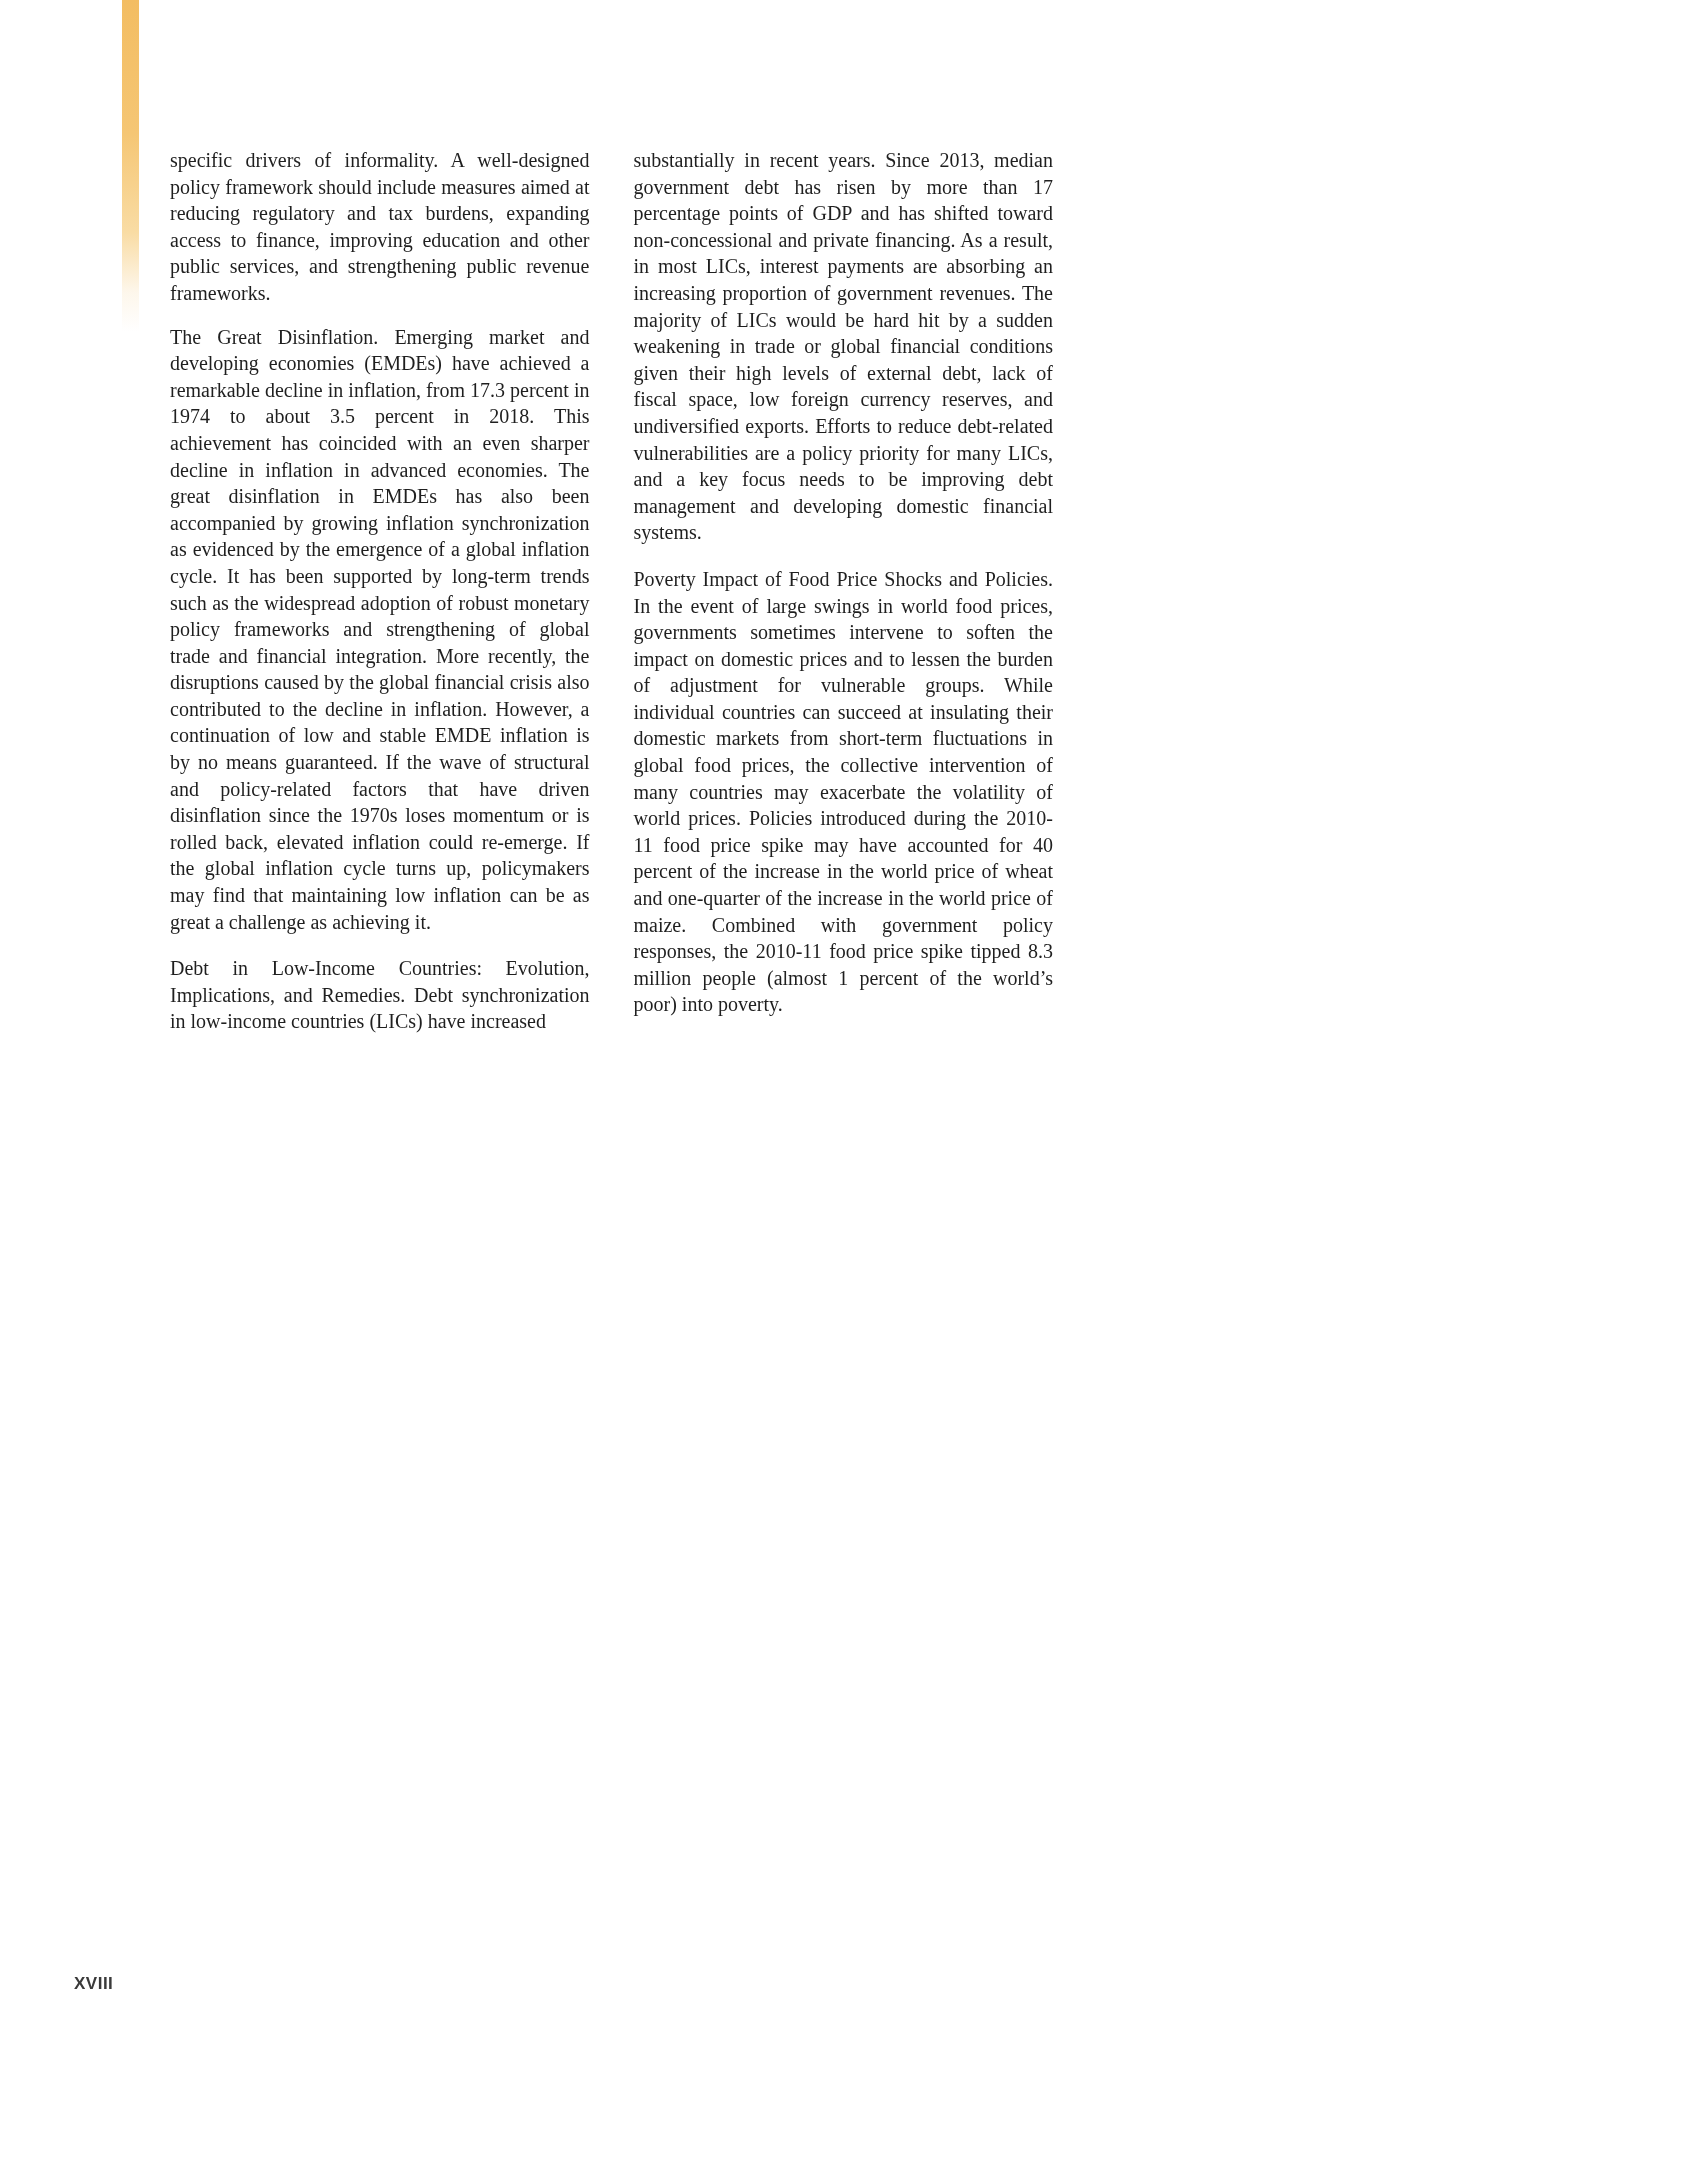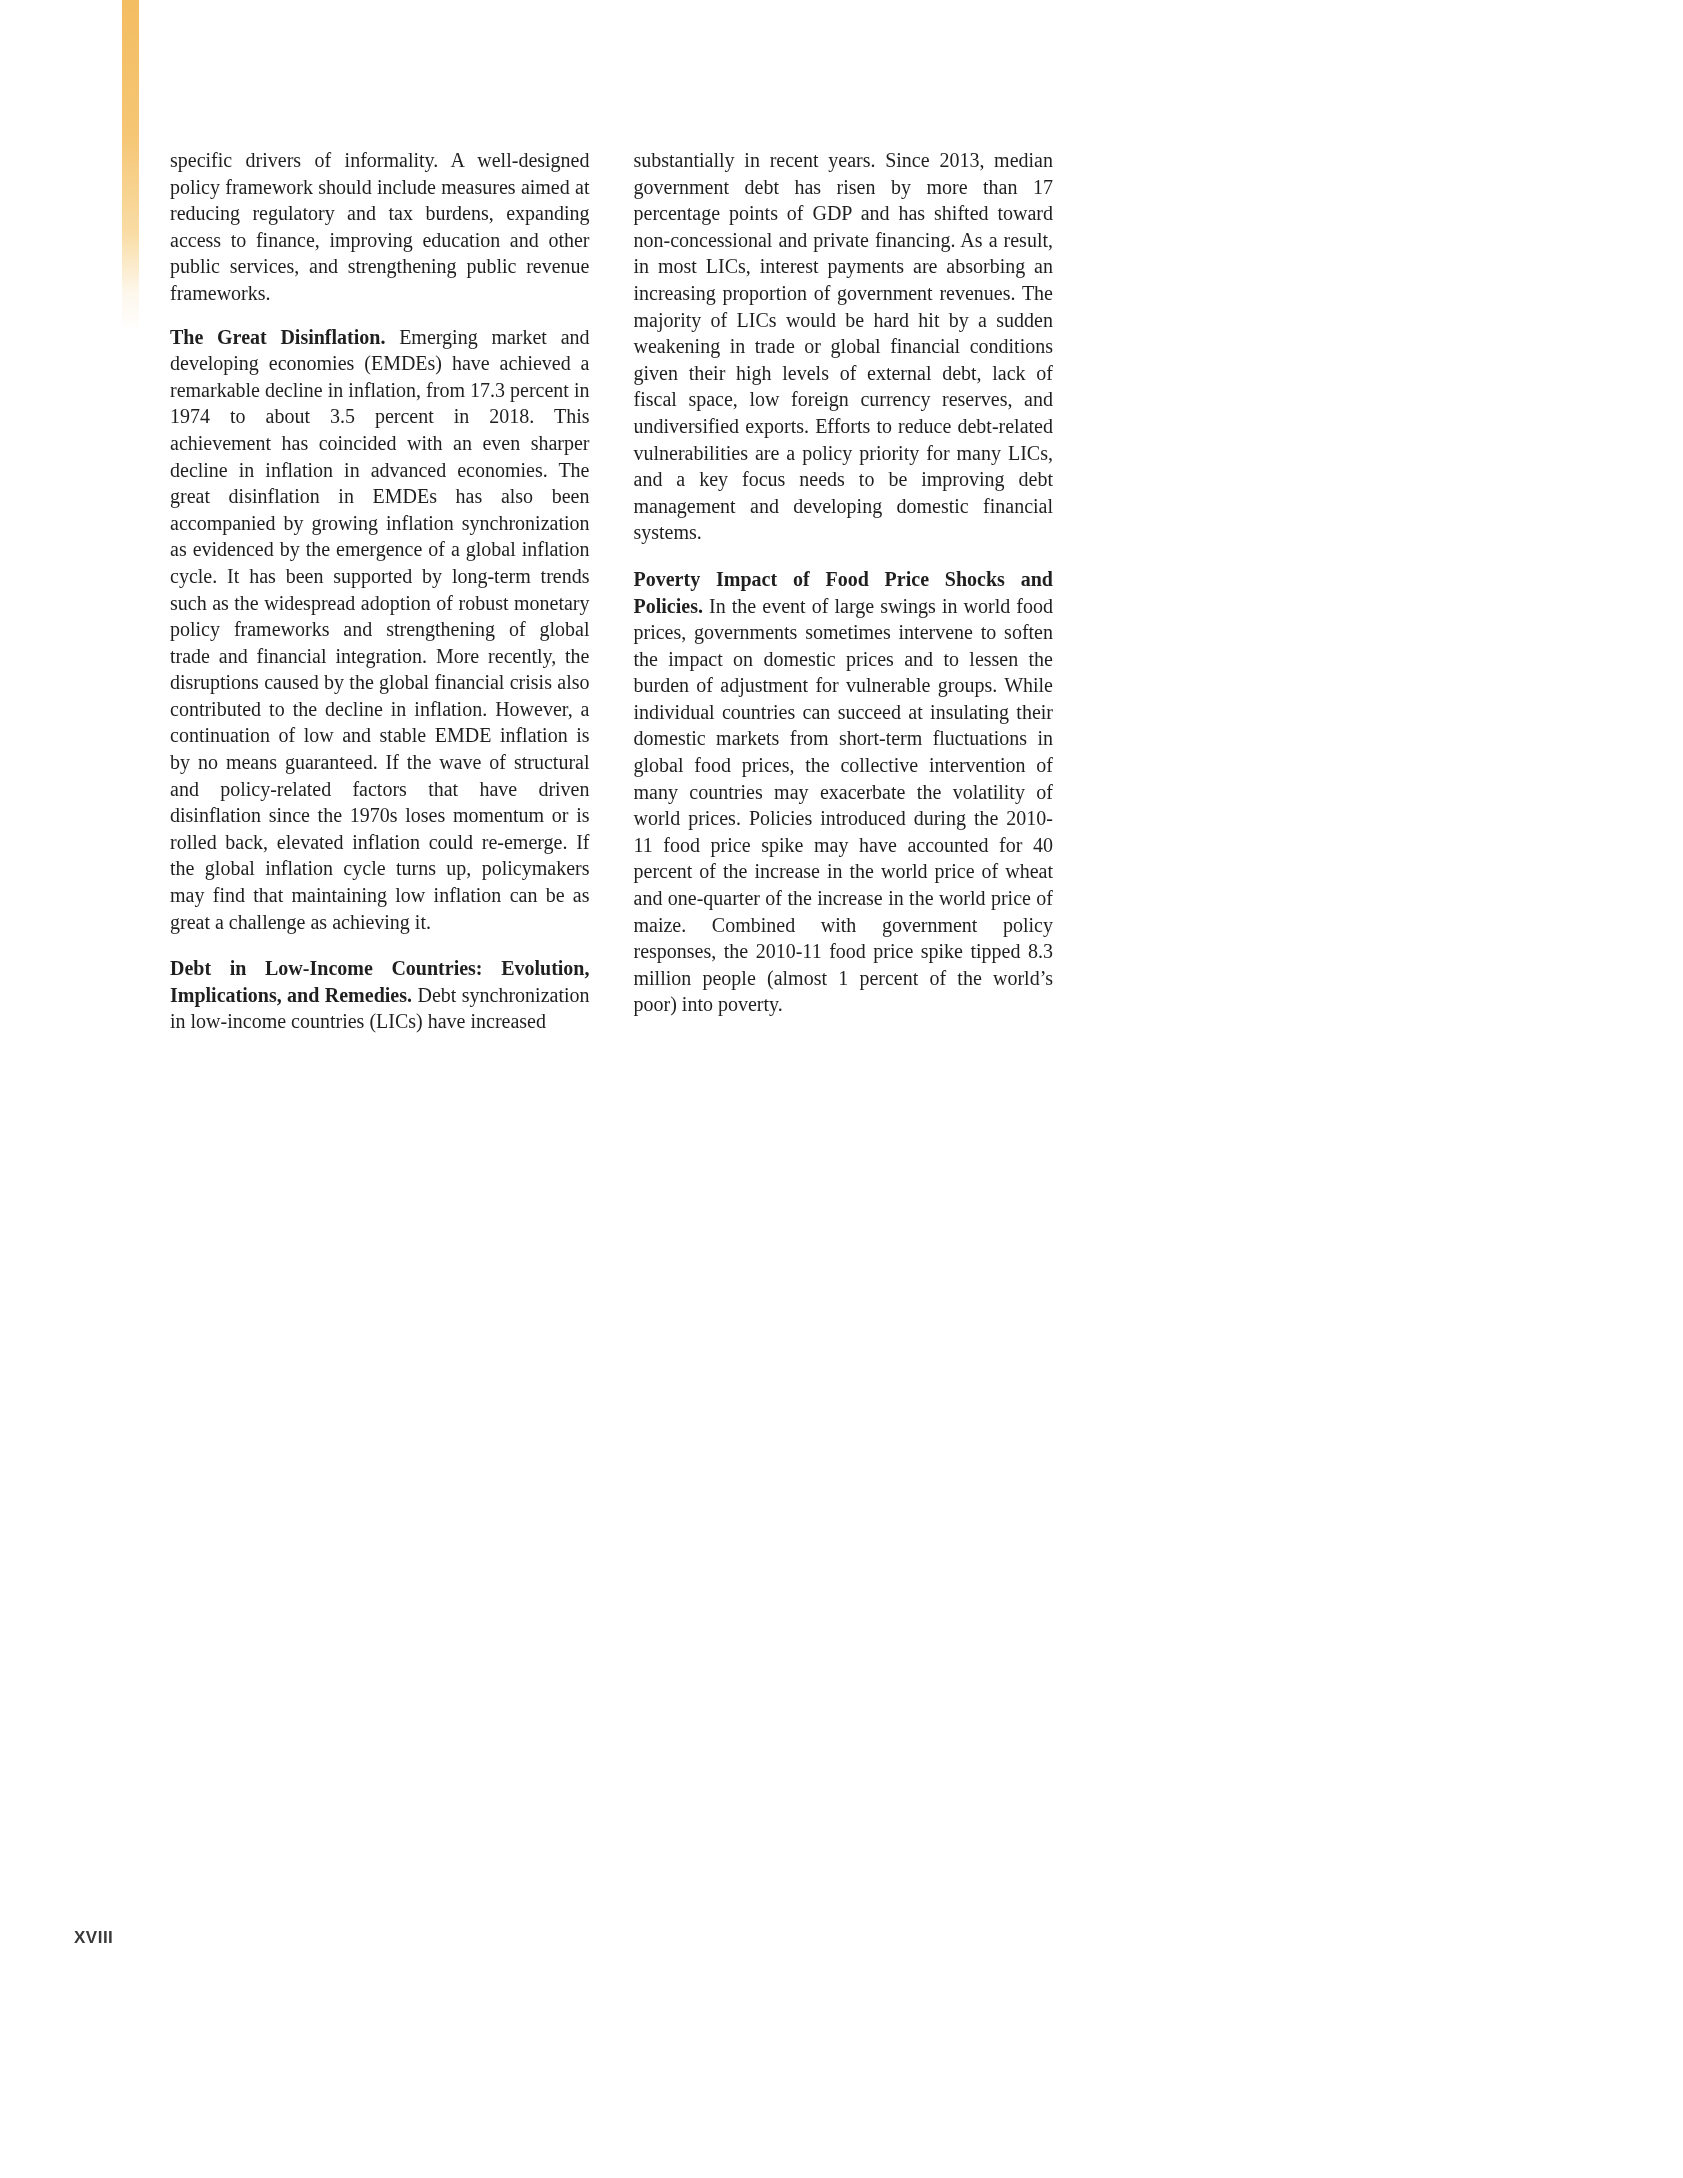--- a/index.html
+++ b/index.html
@@ -47,26 +47,26 @@
     color: #1f1f1f;
   }
   .col p {
     margin: 0 0 17px 0;
   }
   .col p:last-child {
     margin-bottom: 0;
     margin-top: 20px;
   }
   .lead {
-    font-weight: 700;
+    font-weight: 400;
   }
   .page-number {
     position: absolute;
     left: 74px;
-    top: 1928px;
+    top: 1974px;
     font-family: "Liberation Sans", sans-serif;
     font-size: 17px;
     font-weight: 700;
     letter-spacing: 0.5px;
     color: #3a3a3a;
   }
 </style>
 </head>
 <body>
 

